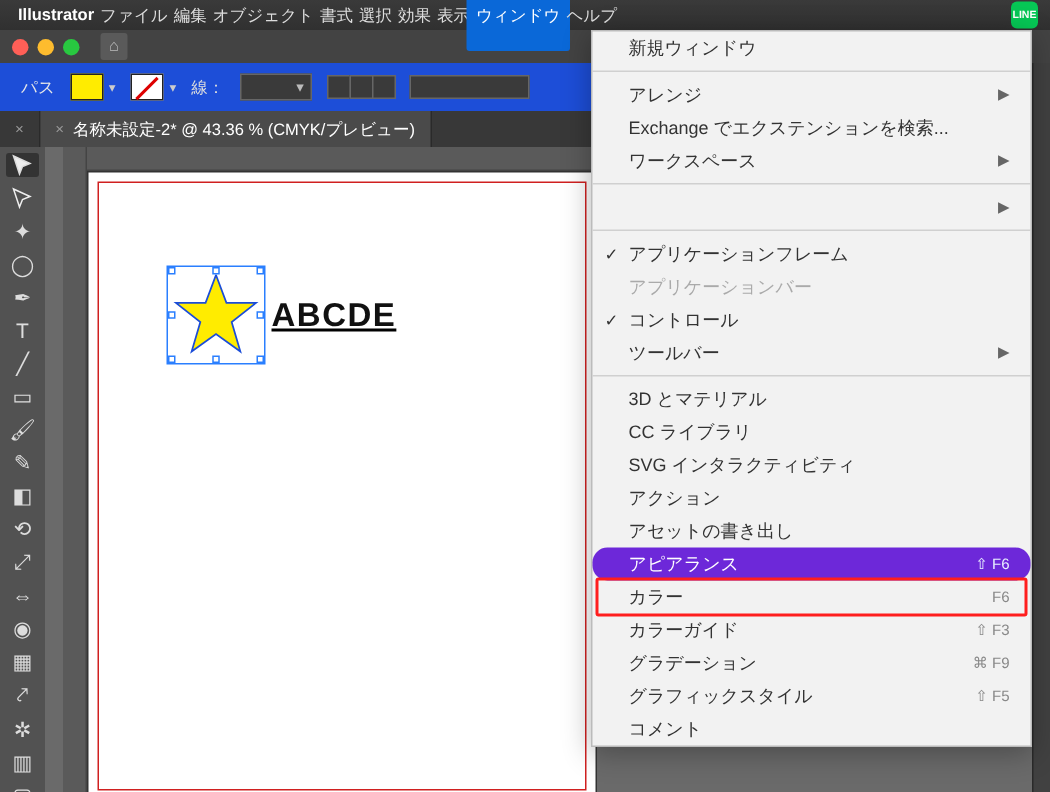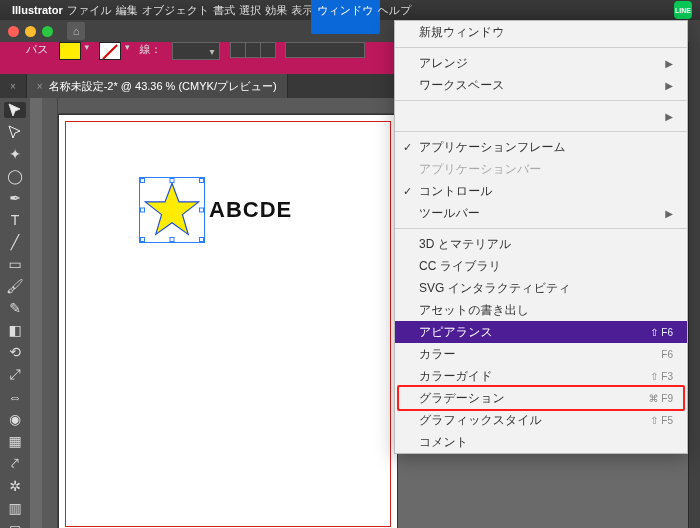--- a/index.html
+++ b/index.html
@@ -14,21 +14,21 @@
   .mac-menubar .right { margin-left:auto; display:flex; gap:10px; align-items:center; }
   .line-badge { width:18px; height:18px; background:#06c755; border-radius:4px; display:flex; align-items:center; justify-content:center; color:#fff; font-size:7px; font-weight:bold; }
 
   
   .win-row { height: 22px; background:#434343; display:flex; align-items:center; padding:0 8px; gap:6px; }
   .dot { width:11px; height:11px; border-radius:50%; }
   .red{background:#ff5f57}.yellow{background:#febc2e}.green{background:#28c840}
   .mode-icon { margin-left:8px; width:18px;height:18px;background:#5a5a5a;border-radius:2px;display:flex;align-items:center;justify-content:center;color:#bbb;font-size:11px;}
 
   
-  .control-bar { height:32px; background:#be185d; display:flex; align-items:flex-start; padding:0 26px; gap:10px; font-size:11px; color:#ddd;}
+  .control-bar { height:32px; background:#1d4ed8; display:flex; align-items:center; padding:0 14px; gap:10px; font-size:11px; color:#ddd;}
   .ctl-label{color:#e8e8e8;}
   .swatch{width:22px;height:18px;border:1px solid #222;display:inline-block;}
   .swatch.fill{background:#ffec00;}
   .swatch.none{background:#fff;position:relative;}
   .swatch.none::after{content:"";position:absolute;left:0;right:0;top:50%;border-top:2px solid #d00;transform:rotate(-45deg);}
   .dd{font-size:9px;color:#ccc;margin-left:-6px;}
   .stroke-field{width:48px;height:18px;background:#3a3a3a;border:1px solid #666;display:flex;align-items:center;justify-content:flex-end;padding:0 4px;color:#bbb;font-size:10px;}
   .seg{width:16px;height:16px;background:#3a3a3a;border:1px solid #666;margin-right:-1px;}
   .seg-group{display:flex;}
   .long-seg{width:80px;height:16px;background:#3a3a3a;border:1px solid #666;}
@@ -45,33 +45,33 @@
   .tool { width:22px; height:22px; display:flex; align-items:center; justify-content:center; color:#ddd; font-size:14px; border-radius:2px;}
   .tool.sel{background:#333;}
   .tool svg{width:16px;height:16px;fill:#ddd;stroke:#ddd;}
   .tool-fill{margin-top:4px;position:relative;width:24px;height:24px;}
 
   .canvas-wrap{flex:1;background:#6a6a6a;display:flex;align-items:flex-start;justify-content:flex-start;padding:16px 0 0 28px;position:relative;}
   .ruler-top{position:absolute;top:0;left:28px;right:0;height:16px;background:#5a5a5a;border-bottom:1px solid #444;}
   .ruler-left{position:absolute;top:0;left:12px;bottom:0;width:16px;background:#5a5a5a;border-right:1px solid #444;}
   .page{width:340px;height:420px;background:#fff;border:1px solid #333;position:relative;}
   .page-inner{position:absolute;inset:6px;border:1px solid #d02020;}
-  .star-group{position:absolute;left:84px;top:66px;display:flex;align-items:center;gap:8px;}
+  .star-group{position:absolute;left:56px;top:66px;display:flex;align-items:center;gap:8px;text-decoration:underline;}
   .star-box{position:relative;width:58px;height:58px;}
   .sbx{position:absolute;inset:-4px;border:1px solid #2a7fff;}
   .hnd{position:absolute;width:5px;height:5px;background:#fff;border:1px solid #2a7fff;}
   .hnd.tl{left:-3px;top:-3px}.hnd.tr{right:-3px;top:-3px}.hnd.bl{left:-3px;bottom:-3px}.hnd.br{right:-3px;bottom:-3px}
   .hnd.tm{left:50%;top:-3px;transform:translateX(-50%)}.hnd.bm{left:50%;bottom:-3px;transform:translateX(-50%)}
   .hnd.ml{left:-3px;top:50%;transform:translateY(-50%)}.hnd.mr{right:-3px;top:50%;transform:translateY(-50%)}
   .canvas-text{font-weight:900;font-size:22px;color:#111;letter-spacing:1px;}
 
   
   .menu-panel{position:absolute;top:20px;left:394px;width:294px;background:#f2f2f2;border:1px solid #bbb;font-size:12px;color:#333;box-shadow:0 4px 18px rgba(0,0,0,.3);z-index:100;}
   .menu-row{display:flex;align-items:center;height:22px;padding:0 14px 0 24px;position:relative;}
-  .menu-row.hover{background:#4c1d95;color:#fff;}
+  .menu-row.hover{background:#6d28d9;color:#fff;border-radius:10px;}
   .menu-row.disabled{color:#aaa;}
   .menu-row .check{position:absolute;left:8px;font-size:11px;}
   .menu-row .arrow{margin-left:auto;font-size:10px;color:#666;}
   .menu-row .sc{margin-left:auto;font-size:10px;color:#888;}
   .menu-row.hover .sc{color:#e8f0ff}
   .menu-sep{height:1px;background:#d0d0d0;margin:4px 0;}
   .hilite-rect{position:absolute;border:2px solid #ff1e1e;pointer-events:none;border-radius:2px;}
 
   
   .right-dock{position:absolute;right:0;top:42px;bottom:0;width:12px;background:#414141;border-left:1px solid #2a2a2a}
@@ -192,20 +192,23 @@
 <div class="menu-panel" id="menu-panel">
     <div class="menu-row">
       <span>新規ウィンドウ</span>
     </div>
     <div class="menu-sep"></div>
     <div class="menu-row">
       <span>アレンジ</span>
       <span class="arrow">▶</span>
     </div>
     <div class="menu-row">
+      <span>Exchange でエクステンションを検索...</span>
+    </div>
+    <div class="menu-row">
       <span>ワークスペース</span>
       <span class="arrow">▶</span>
     </div>
     <div class="menu-sep"></div>
     <div class="menu-row">
       <span class="arrow">▶</span>
     </div>
     <div class="menu-sep"></div>
     <div class="menu-row">
       <span class="check">✓</span>
@@ -224,20 +227,23 @@
     </div>
     <div class="menu-sep"></div>
     <div class="menu-row">
       <span>3D とマテリアル</span>
     </div>
     <div class="menu-row">
       <span>CC ライブラリ</span>
     </div>
     <div class="menu-row">
       <span>SVG インタラクティビティ</span>
+    </div>
+    <div class="menu-row">
+      <span>アクション</span>
     </div>
     <div class="menu-row">
       <span>アセットの書き出し</span>
     </div>
     <div class="menu-row hover">
       <span>アピアランス</span>
       <span class="sc">⇧ F6</span>
     </div>
     <div class="menu-row">
       <span>カラー</span>

